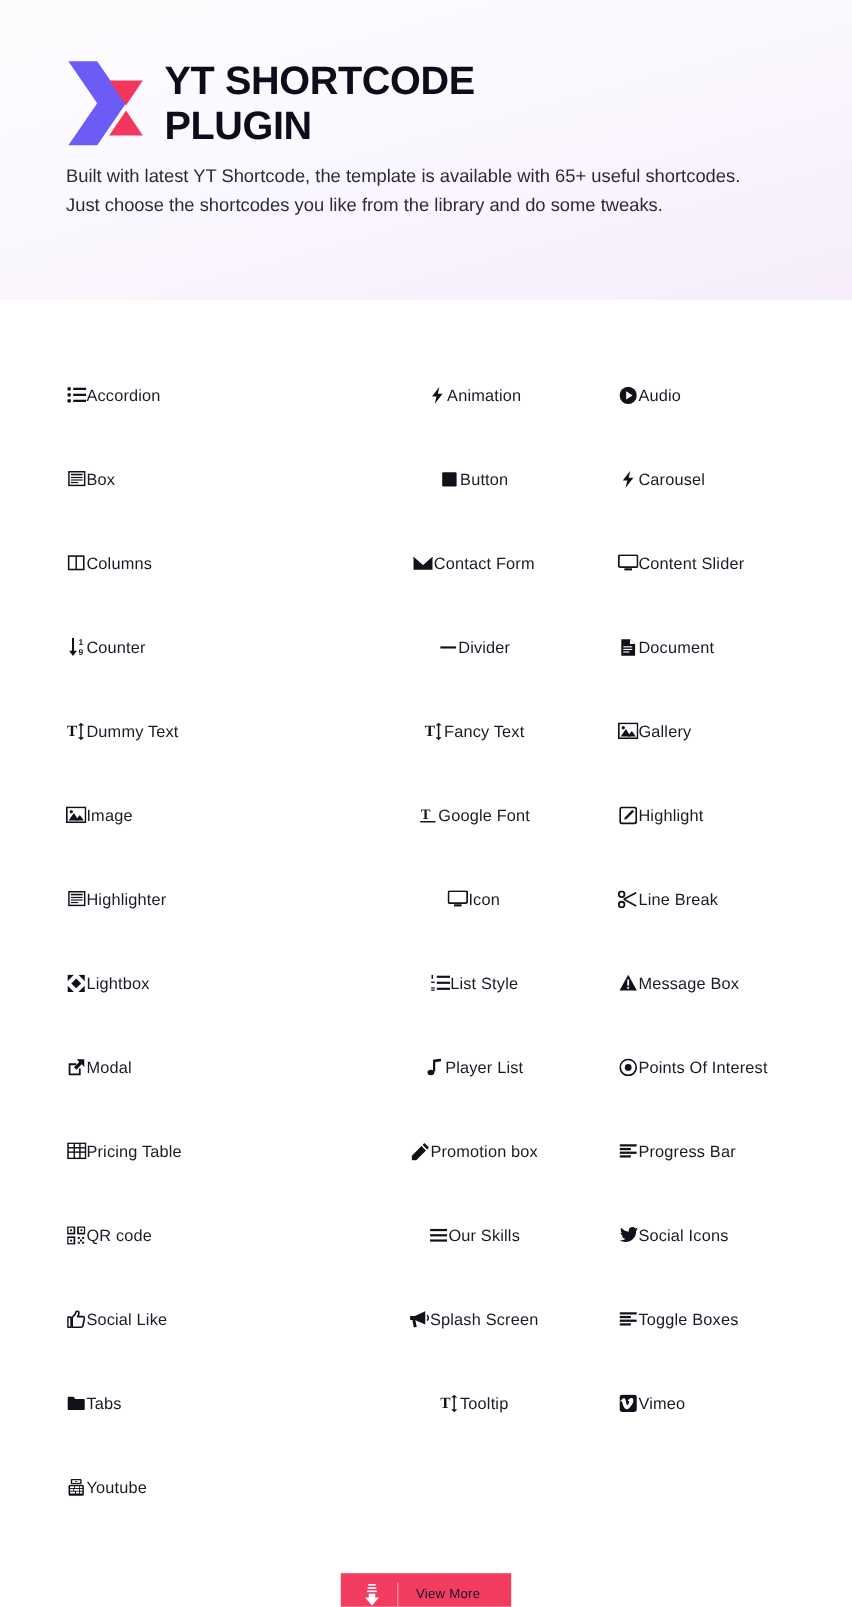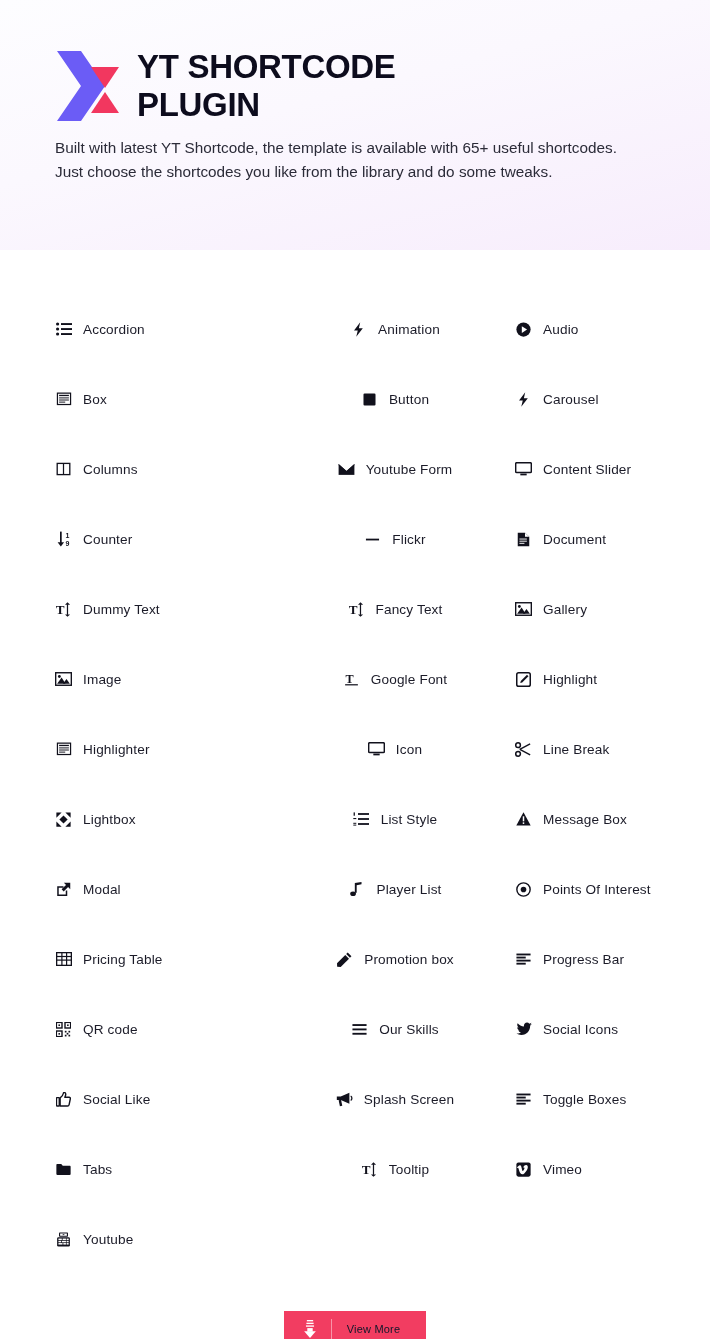--- a/index.html
+++ b/index.html
@@ -42,21 +42,20 @@
   
   .grid-wrap { padding: 44px 55px 0 55px; }
   .grid {
     display: grid;
     grid-template-columns: 224px 224px 1fr;
     row-gap: 0;
   }
   .cell {
     display: flex;
     align-items: center;
-    gap: 11px;
     height: 70px;
   }
   .cell .ic {
     width: 17px;
     height: 17px;
     flex: 0 0 17px;
     display: flex;
     align-items: center;
     justify-content: center;
     color: #11111c;
@@ -191,21 +190,21 @@
           <span class="lbl">Columns</span>
         </div>
         <div class="cell">
           <span class="ic">
             <svg viewBox="0 0 18 14" width="17" height="13">
               <path d="M0.5 1.2 H17.5 V12.8 H0.5 Z" fill="#11111c"></path>
               <polygon points="0.5,1.2 17.5,1.2 9,8.6" fill="#fff"></polygon>
               <polygon points="0.5,1.2 9,8.6 17.5,1.2 17.5,2.3 9,9.8 0.5,2.3" fill="#11111c"></polygon>
             </svg>
           </span>
-          <span class="lbl">Youtube Form</span>
+          <span class="lbl">Contact Form</span>
         </div>
         <div class="cell">
           <span class="ic">
             <svg viewBox="0 0 18 15" width="17" height="14">
               <rect x="0.6" y="0.7" width="16.8" height="10.6" rx="1.2" fill="none" stroke="#11111c" stroke-width="1.6"></rect>
               <rect x="5.6" y="12.4" width="6.8" height="1.9" fill="#11111c"></rect>
             </svg>
           </span>
           <span class="lbl">Content Slider</span>
         </div>
@@ -219,21 +218,21 @@
             </svg>
           </span>
           <span class="lbl">Counter</span>
         </div>
         <div class="cell">
           <span class="ic">
             <svg viewBox="0 0 16 16" width="15" height="15">
               <rect x="1" y="7.1" width="14" height="1.9" fill="#11111c"></rect>
             </svg>
           </span>
-          <span class="lbl">Flickr</span>
+          <span class="lbl">Divider</span>
         </div>
         <div class="cell">
           <span class="ic">
             <svg viewBox="0 0 14 16" width="13" height="15">
               <path d="M0.8 0.6 H8.6 L13.2 5 V15.4 H0.8 Z" fill="#11111c"></path>
               <polygon points="8.6,0.6 13.2,5 8.6,5" fill="#fff"></polygon>
               <rect x="2.6" y="7" width="8" height="1" fill="#fff"></rect>
               <rect x="2.6" y="9.3" width="8" height="1" fill="#fff"></rect>
               <rect x="2.6" y="11.6" width="5.4" height="1" fill="#fff"></rect>
             </svg>

